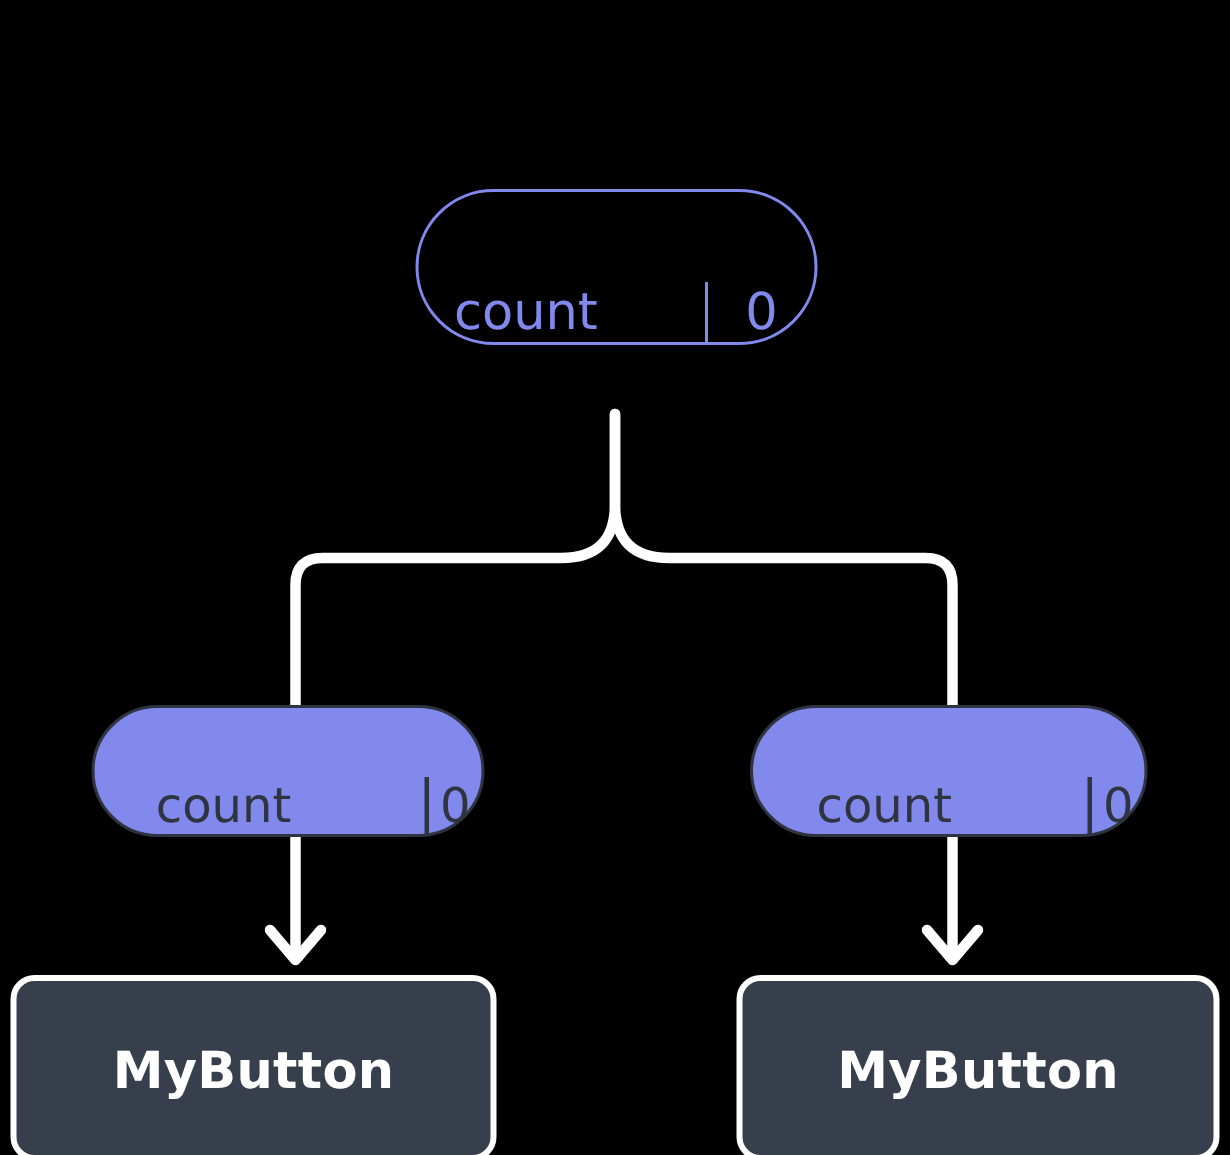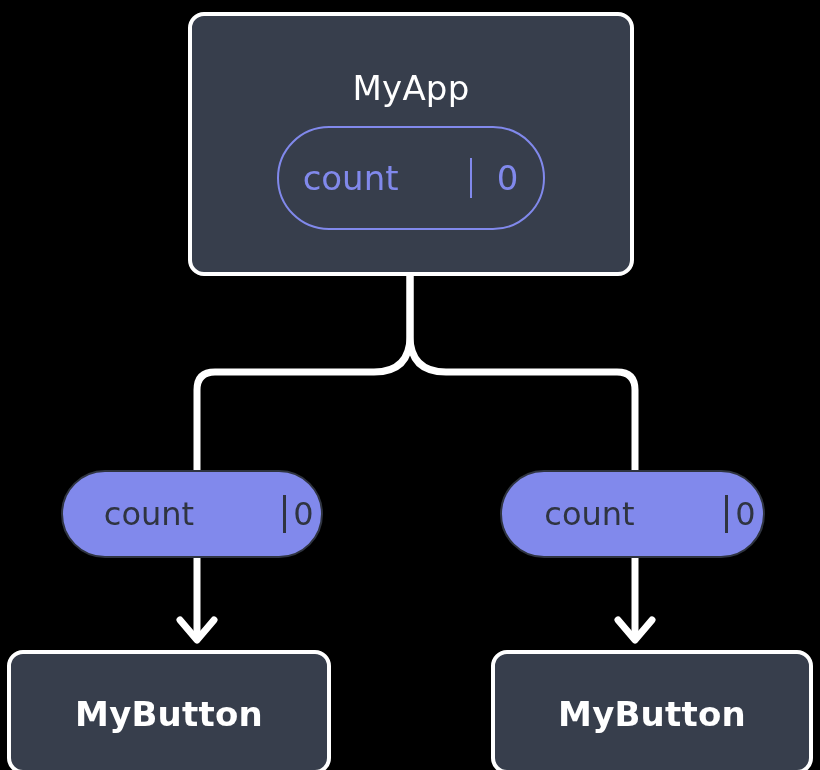--- a/index.html
+++ b/index.html
@@ -79,21 +79,21 @@
     right: 0;
     top: 40px;
     font-weight: bold;
   }
 
   
   .pill {
     position: absolute;
     box-sizing: border-box;
     display: flex;
-    align-items: center;
+    align-items: flex-end;
     border-radius: 999px;
     z-index: 3;
     gap: 48px;
   }
   .pill-key, .pill-val {
     display: flex;
     align-items: center;
     justify-content: center;
     box-sizing: border-box;
     white-space: nowrap;
@@ -156,23 +156,20 @@
     <path d="M 410 276 L 410 336 Q 410 372 374 372 L 215 372 Q 197 372 197 390 L 197 470" fill="none" stroke="#ffffff" stroke-width="7" stroke-linecap="round" stroke-linejoin="round"></path>
     <path d="M 410 276 L 410 336 Q 410 372 446 372 L 617 372 Q 635 372 635 390 L 635 470" fill="none" stroke="#ffffff" stroke-width="7" stroke-linecap="round" stroke-linejoin="round"></path>
 
     <path d="M 197 558 L 197 640" fill="none" stroke="#ffffff" stroke-width="7" stroke-linecap="butt"></path>
     <path d="M 180 620 L 197 640 L 214 620" fill="none" stroke="#ffffff" stroke-width="7" stroke-linecap="round" stroke-linejoin="round"></path>
 
     <path d="M 635 558 L 635 640" fill="none" stroke="#ffffff" stroke-width="7" stroke-linecap="butt"></path>
     <path d="M 618 620 L 635 640 L 652 620" fill="none" stroke="#ffffff" stroke-width="7" stroke-linecap="round" stroke-linejoin="round"></path>
   </svg>
 
-  <div class="card" id="node-myapp">
-    <div class="card-title">MyApp</div>
-  </div>
 
   <div class="pill pill-outline" id="pill-myapp">
     <span class="pill-key">count</span>
     <span class="pill-val">0</span>
   </div>
 
   <div class="pill pill-filled pill-child" id="pill-child-left">
     <span class="pill-key">count</span>
     <span class="pill-val">0</span>
   </div>

